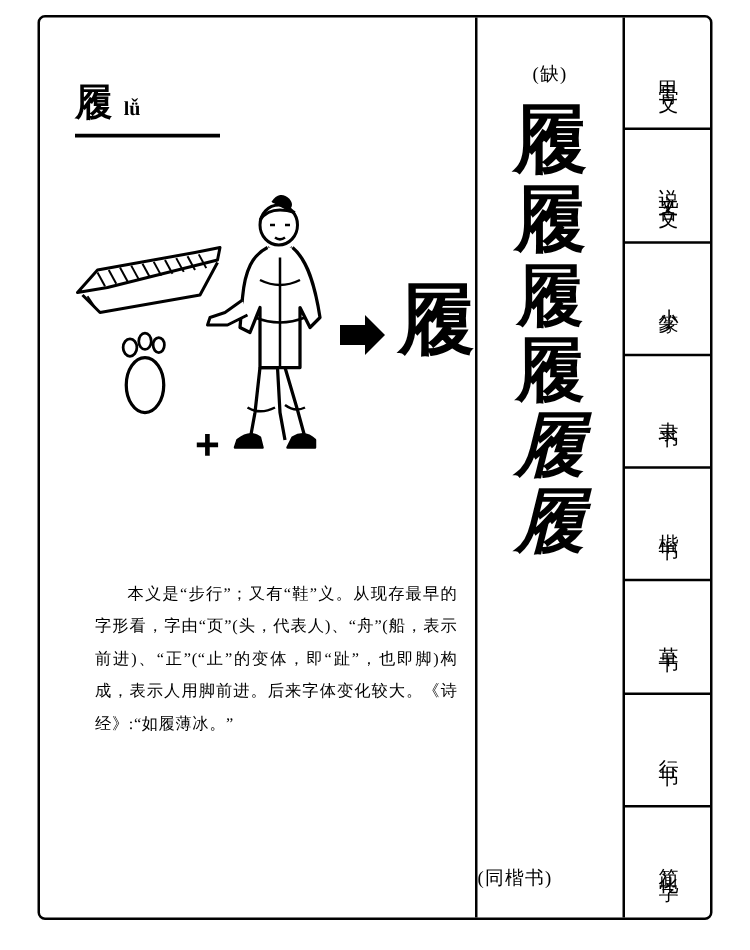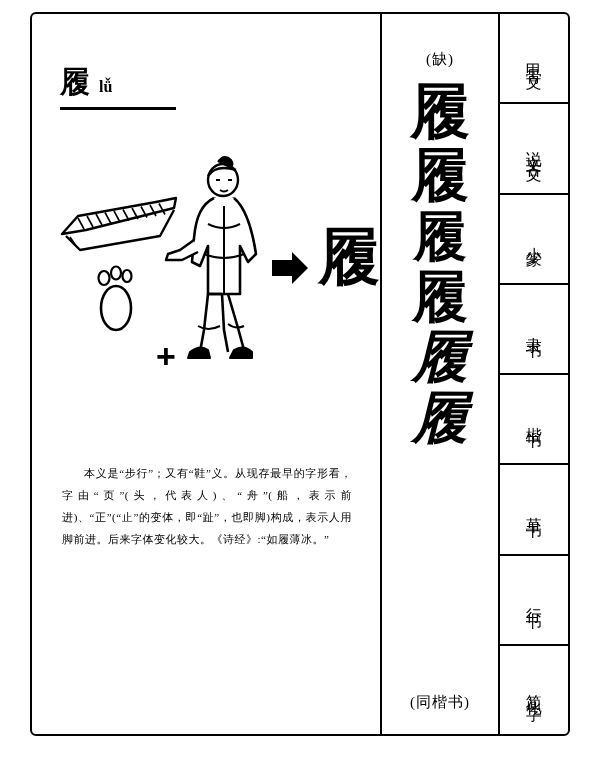--- a/index.html
+++ b/index.html
@@ -92,25 +92,25 @@
     top: 205px;
     font-size: 34px;
     font-weight: 700;
     font-family: "Liberation Sans", sans-serif;
     line-height: 1;
   }
 
   
   .explain {
     position: absolute;
-    left: 30px;
+    left: 44px;
     top: 448px;
     width: 290px;
     font-family: "Liberation Serif", serif;
-    font-size: 11px;
+    font-size: 13px;
     line-height: 2.0;
     text-align: justify;
     text-indent: 2em;
     letter-spacing: 0.5px;
   }
 
   
   .script-col {
     position: relative;
     width: 118px;
@@ -143,21 +143,20 @@
   .glyph.seal { font-size: 58px; }
   .glyph.clerical { font-size: 54px; }
   .glyph.regular { font-size: 56px; }
   .glyph.cursive { font-size: 56px; font-style: italic; }
   .glyph.running { font-size: 56px; font-style: italic; }
   .script-footer {
     position: absolute;
     bottom: 22px;
     left: 0;
     width: 100%;
-    text-align: center;
     font-family: "Liberation Serif", serif;
     font-size: 15px;
     letter-spacing: 1px;
   }
 
   
   .labels-col {
     position: relative;
     width: 68px;
     height: 100%;

